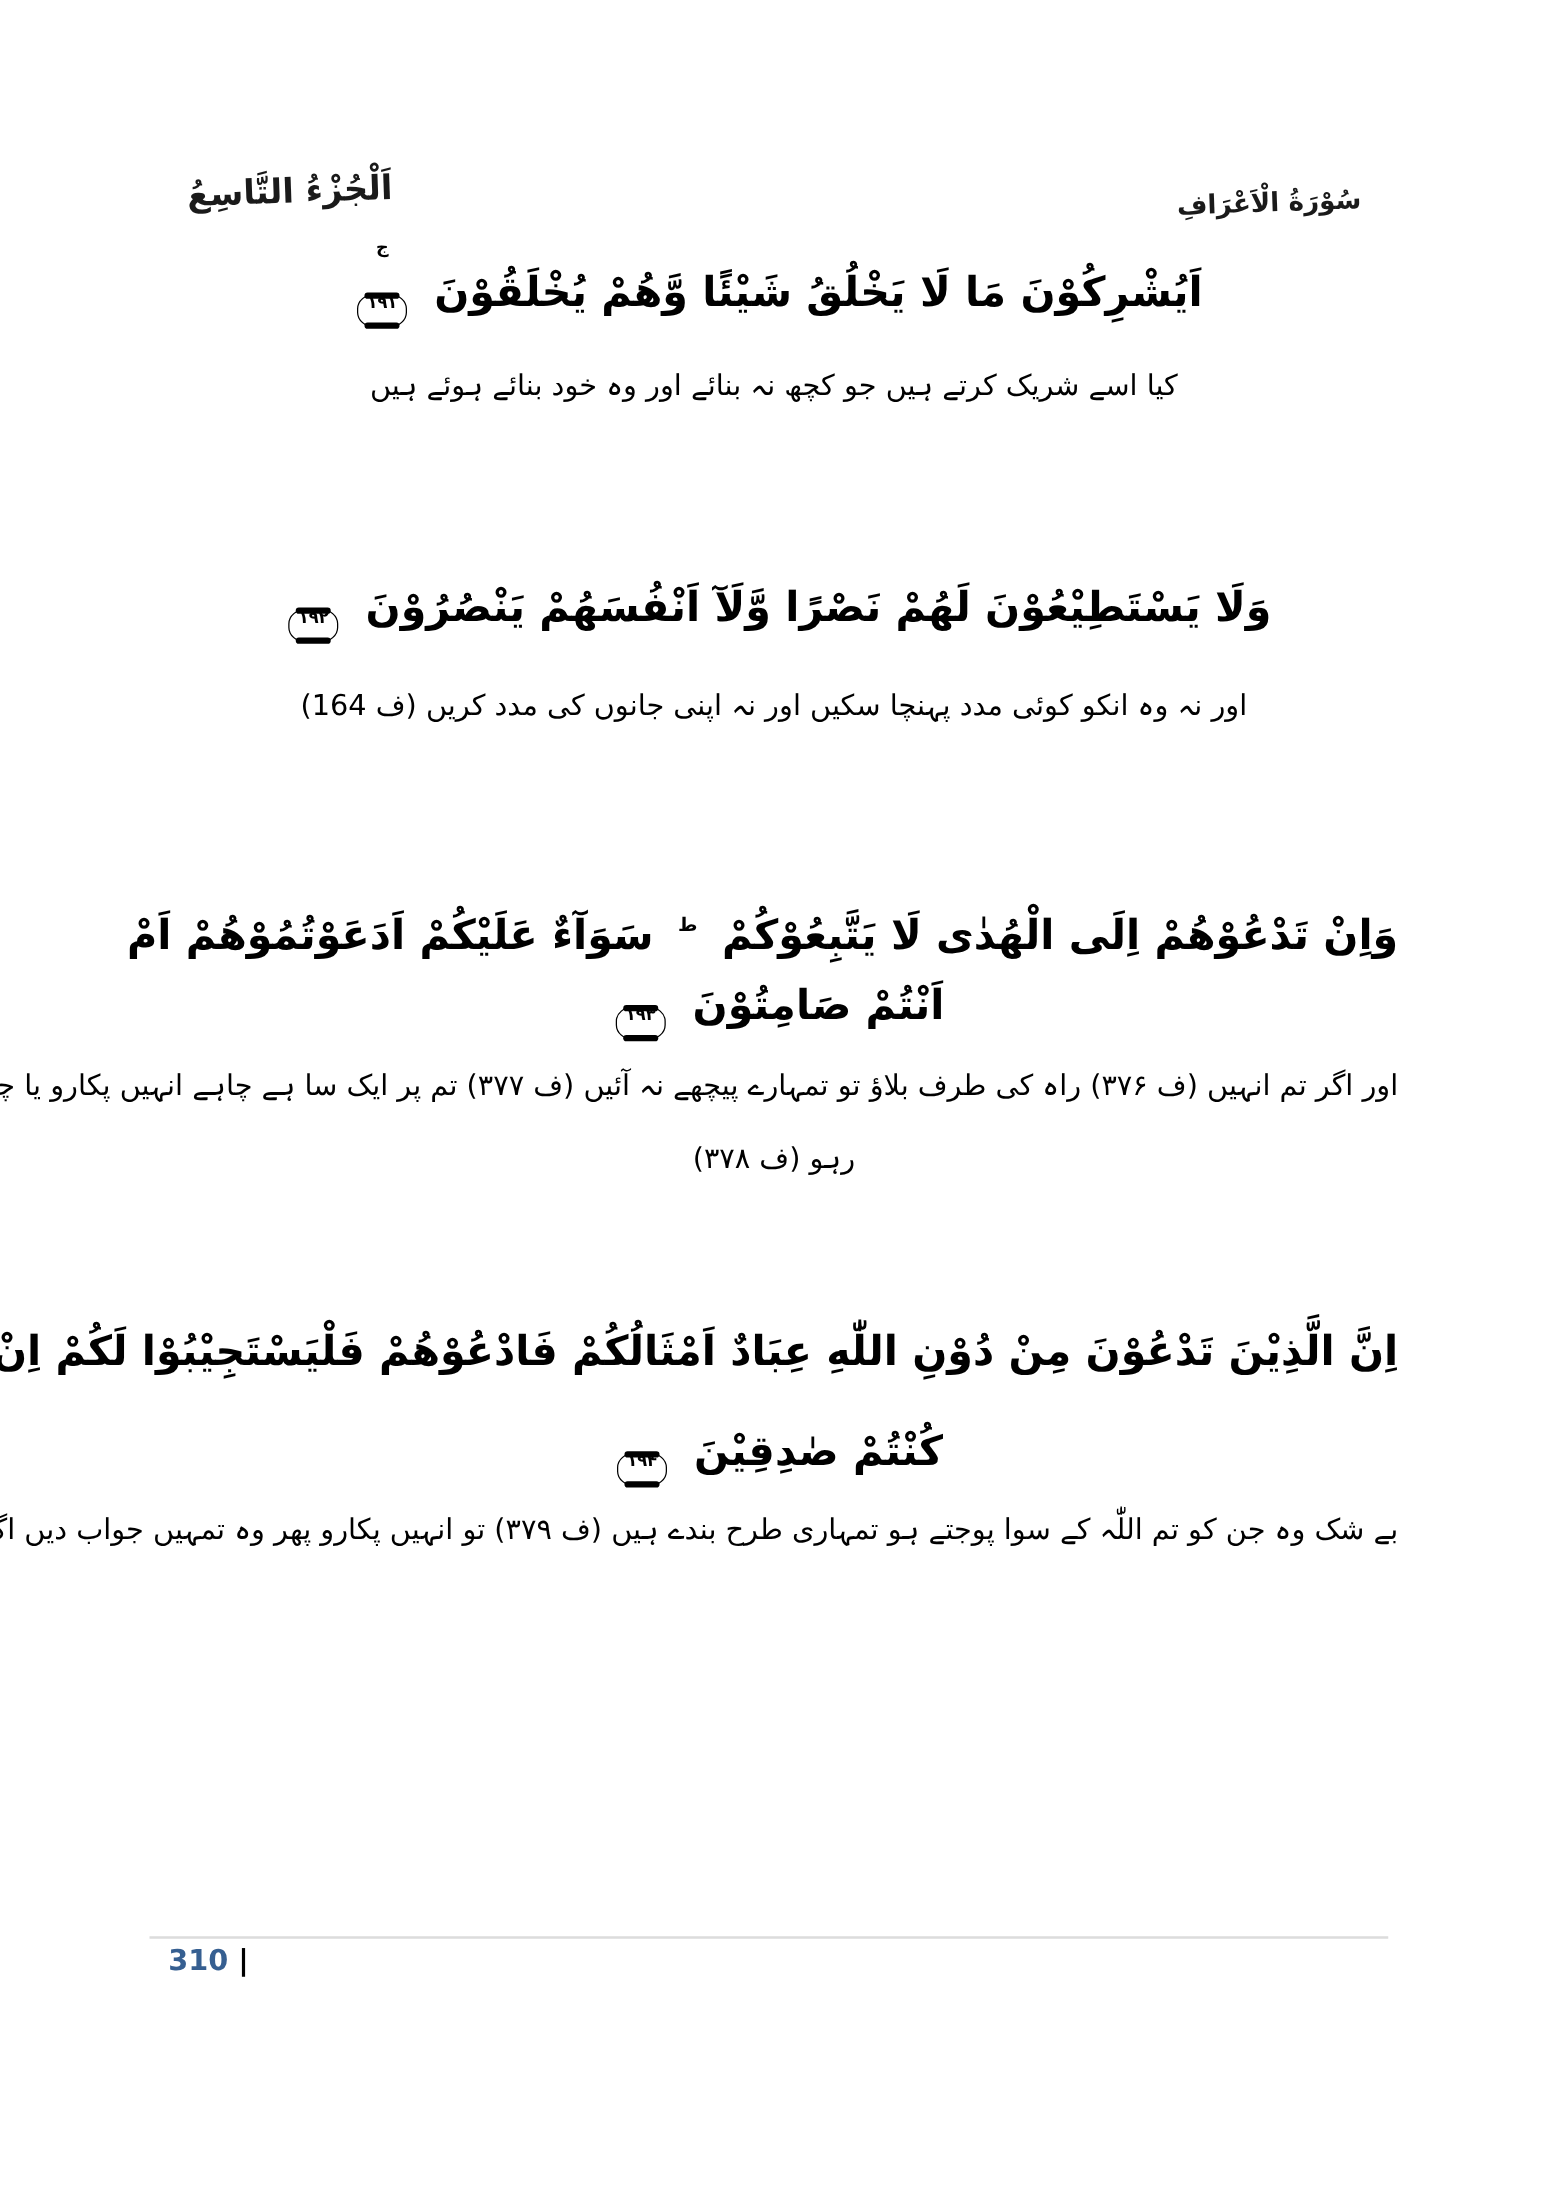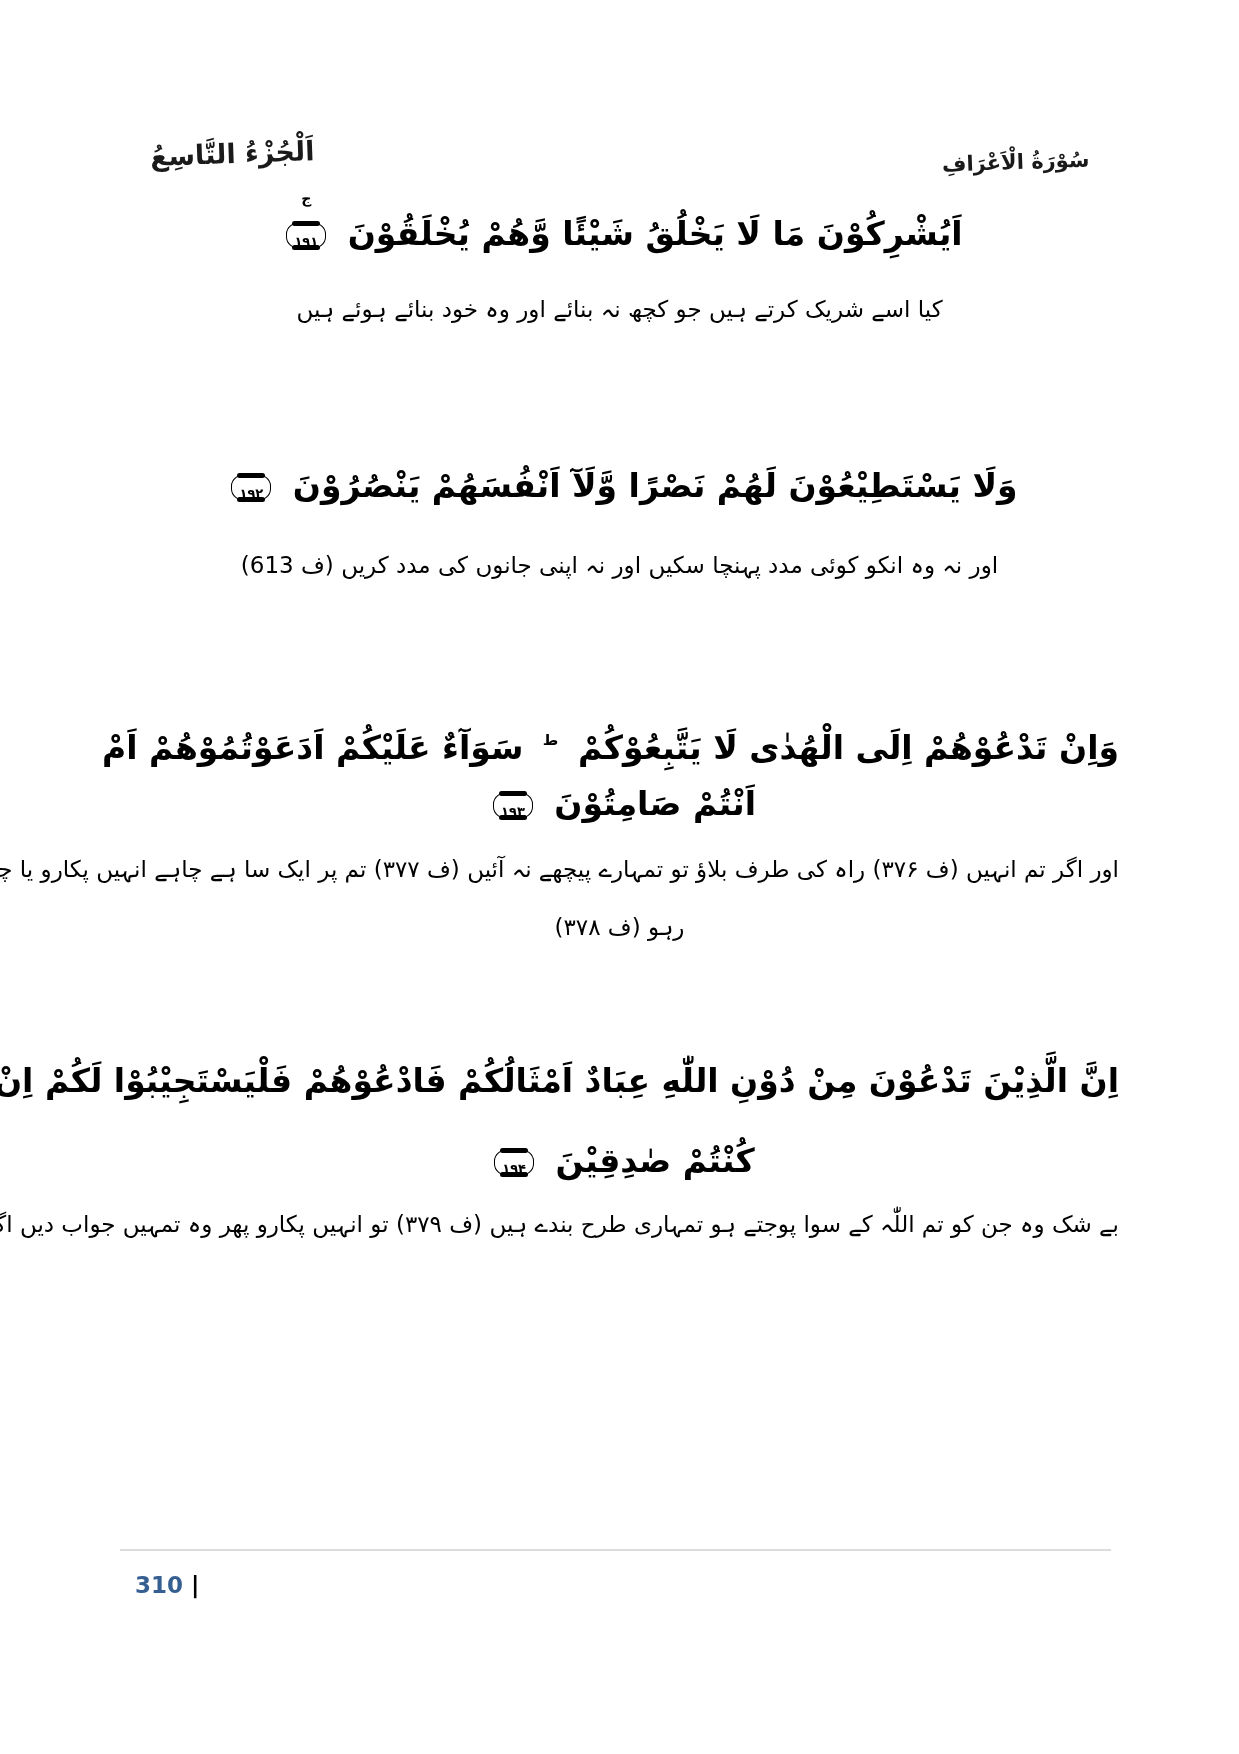--- a/index.html
+++ b/index.html
@@ -64,21 +64,21 @@
     position: absolute;
     top: -22px;
     left: 50%;
     transform: translateX(-50%);
     font-size: 14px;
     font-weight: bold;
   }
   .ayah-marker {
     position: relative;
     display: inline-flex;
-    align-items: flex-end;
+    align-items: flex-start;
     justify-content: center;
     min-width: 38px;
     height: 27px;
     padding: 0 7px;
     border: 1.6px solid #000;
     border-radius: 14px / 12px;
     box-sizing: border-box;
   }
   .ayah-marker::before,
   .ayah-marker::after {
@@ -111,21 +111,20 @@
     top: 1549px;
     border-top: 2px solid #dcdcdc;
   }
   .footer-pageno {
     position: absolute;
     left: 135px;
     top: 1556px;
     direction: ltr;
     font-size: 23px;
     font-weight: bold;
-    margin-top: 16px;
   }
   .pageno-value { color: #365f91; }
   .pageno-sep { color: #000; margin-left: 8px; }
 </style>
 </head>
 <body>
 
 <div class="page">
 
   <div class="hdr hdr-left">اَلْجُزْءُ التَّاسِعُ</div>
@@ -143,21 +142,21 @@
   <div class="abs-line urdu" style="top:292px;">کیا اسے شریک کرتے ہیں جو کچھ نہ بنائے اور وہ خود بنائے ہوئے ہیں</div>
 
   <div class="abs-line arabic" style="top:460px;">
     <span>وَلَا يَسْتَطِيْعُوْنَ لَهُمْ نَصْرًا وَّلَآ اَنْفُسَهُمْ يَنْصُرُوْنَ</span>
     <span class="marker-group">
       <span class="ayah-marker">
         <span class="ayah-num">۱۹۲</span>
       </span>
     </span>
   </div>
-  <div class="abs-line urdu" style="top:548px;">اور نہ وہ انکو کوئی مدد پہنچا سکیں اور نہ اپنی جانوں کی مدد کریں (ف 613)</div>
+  <div class="abs-line urdu" style="top:548px;">اور نہ وہ انکو کوئی مدد پہنچا سکیں اور نہ اپنی جانوں کی مدد کریں (ف 164)</div>
 
   <div class="abs-line arabic" style="top:722px;">
     <span>وَاِنْ تَدْعُوْهُمْ اِلَى الْهُدٰى لَا يَتَّبِعُوْكُمْ</span>
     <span class="waqf-mid">ط</span>
     <span>سَوَآءٌ عَلَيْكُمْ اَدَعَوْتُمُوْهُمْ اَمْ</span>
   </div>
   <div class="abs-line arabic" style="top:778px;">
     <span>اَنْتُمْ صَامِتُوْنَ</span>
     <span class="marker-group">
       <span class="ayah-marker">

